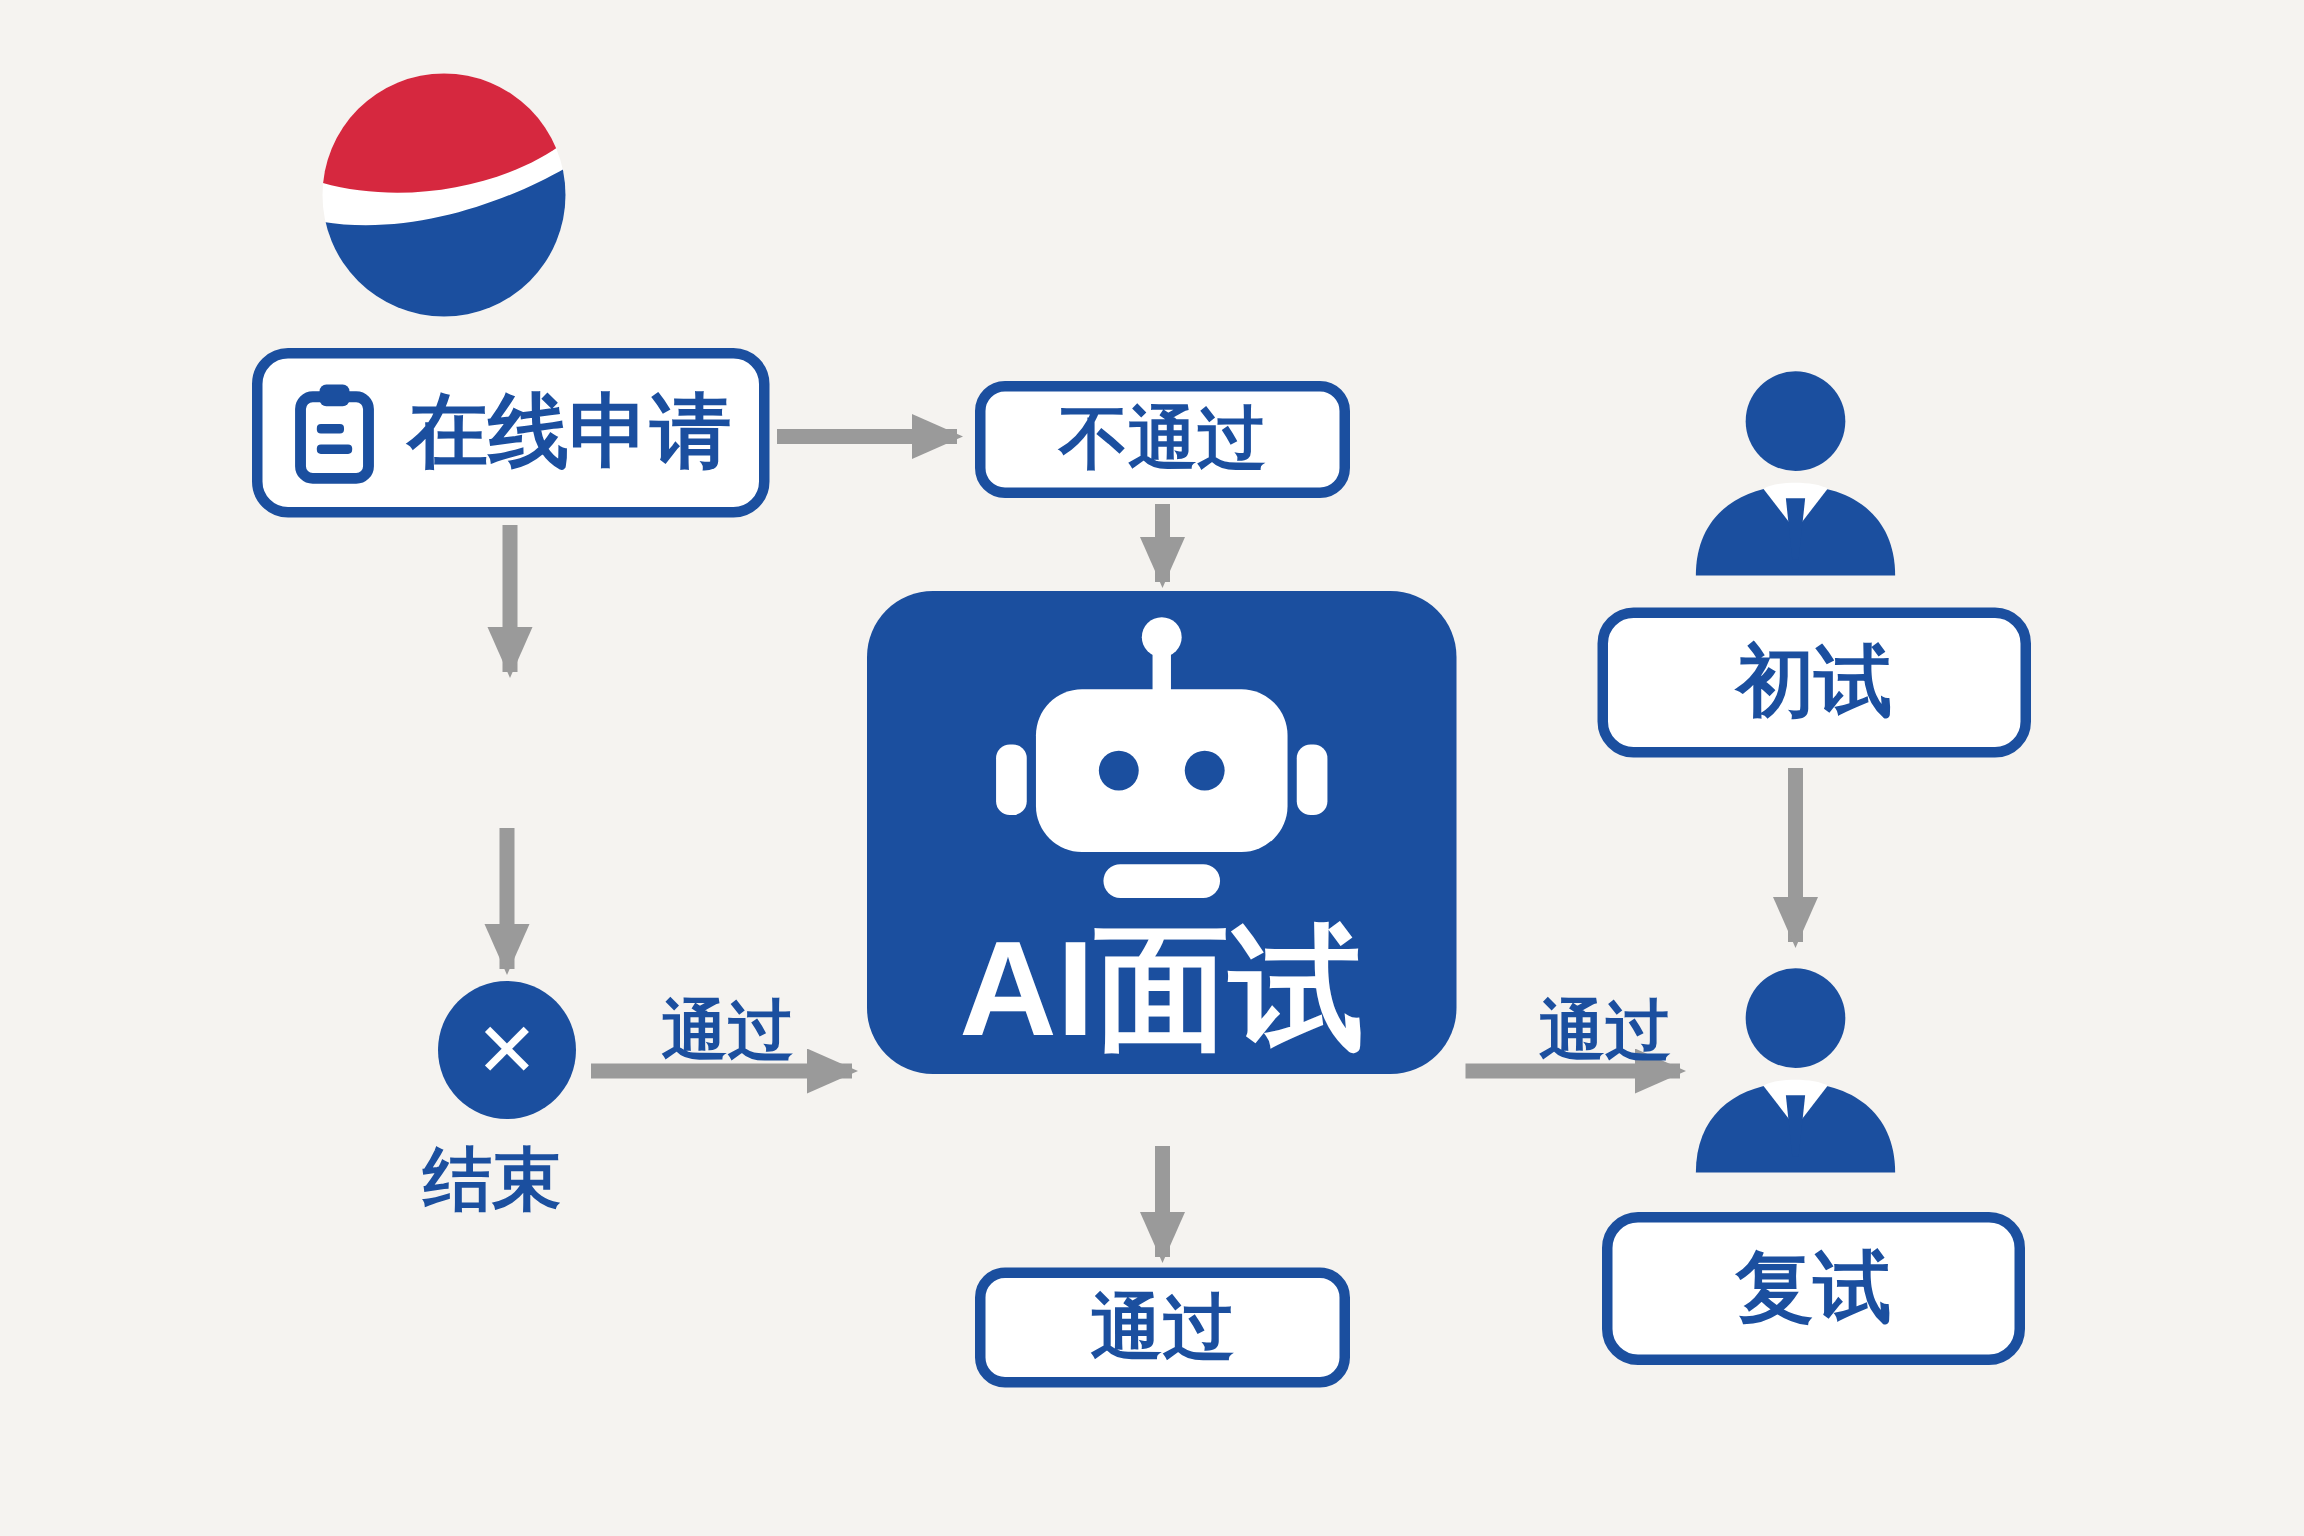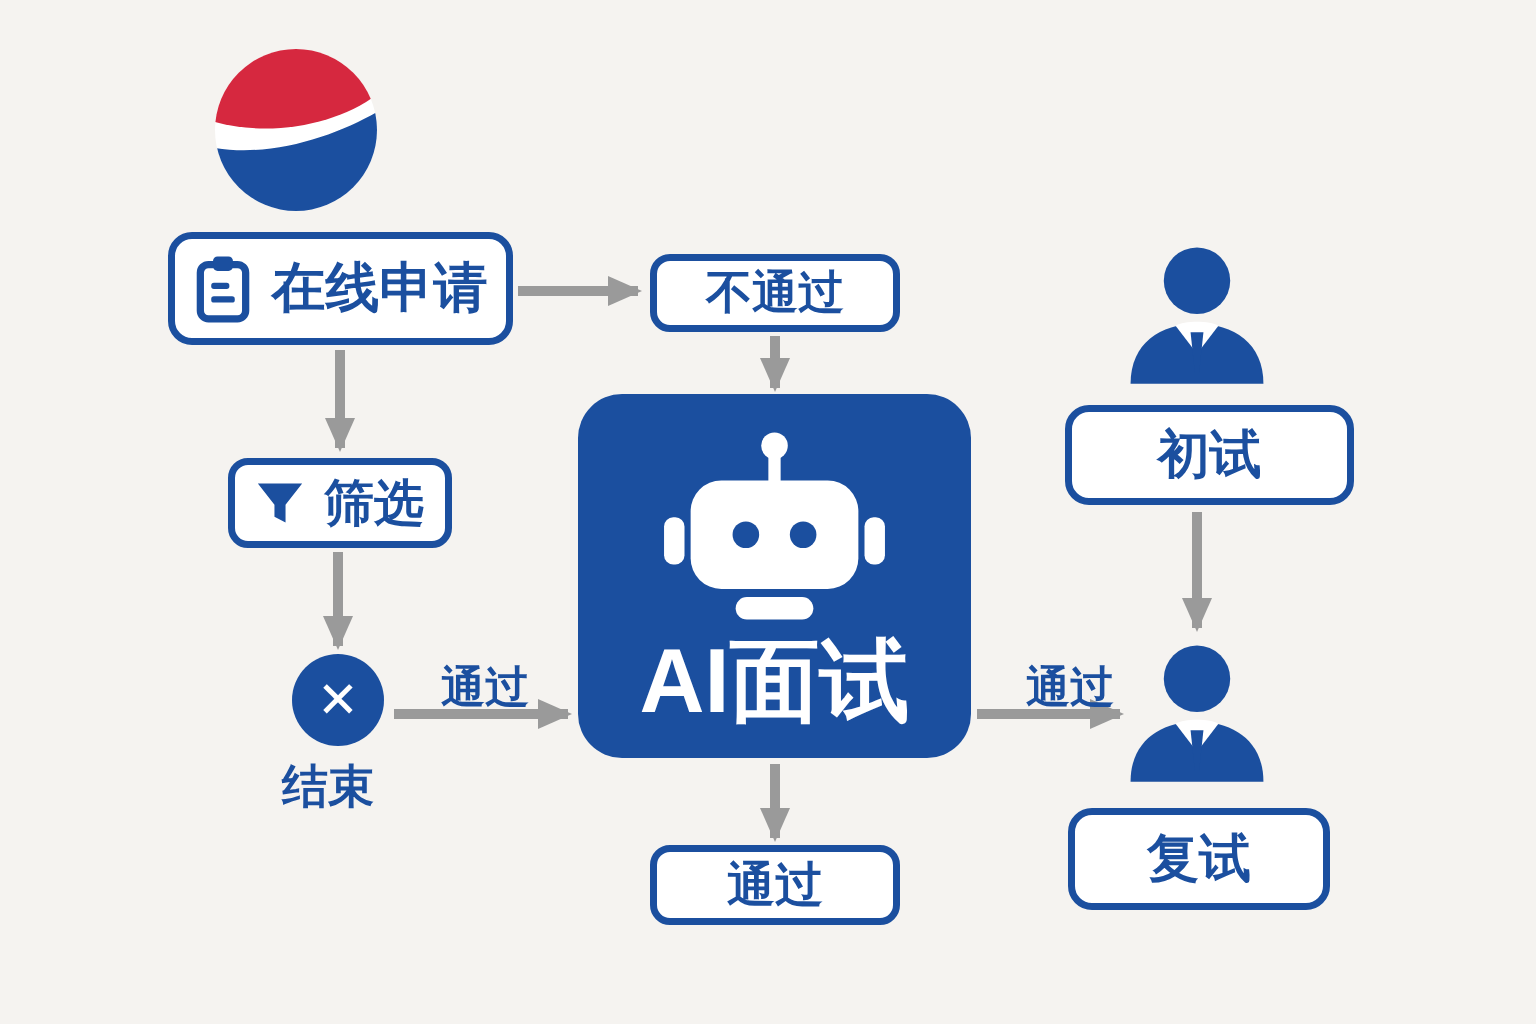--- a/index.html
+++ b/index.html
@@ -19,25 +19,25 @@
   .node-box{
     box-sizing:border-box;background:#ffffff;
     border:7px solid var(--blue,#1b4f9f);border-radius:24px;
     display:flex;align-items:center;justify-content:center;gap:20px;
     color:var(--blue,#1b4f9f);font-weight:800;
   }
   .node-apply{left:168px;top:232px;width:345px;height:113px;font-size:54px;}
   .node-notpass{left:650px;top:254px;width:250px;height:78px;font-size:46px;border-radius:20px;}
   .node-screen{left:228px;top:458px;width:224px;height:90px;font-size:50px;border-radius:20px;}
   .node-first{left:1065px;top:405px;width:289px;height:100px;font-size:52px;}
-  .node-second{left:1068px;top:808px;width:262px;height:102px;font-size:52px;}
+  .node-second{left:1068px;top:808px;width:282px;height:102px;font-size:52px;}
   .node-pass-bottom{left:650px;top:845px;width:250px;height:80px;font-size:48px;border-radius:20px;}
   
   .node-ai{
-    left:578px;top:394px;width:393px;height:364px;
+    left:578px;top:394px;width:393px;height:322px;
     background:var(--blue,#1b4f9f);border-radius:44px;
     display:flex;flex-direction:column;align-items:center;justify-content:center;gap:14px;
   }
   .node-ai .ai-label{color:#ffffff;font-size:90px;font-weight:900;line-height:1;}
   
   .end-circle{
     left:292px;top:654px;width:92px;height:92px;border-radius:50%;
     background:var(--blue,#1b4f9f);color:#ffffff;
     display:flex;align-items:center;justify-content:center;
     font-size:50px;font-weight:900;line-height:1;
@@ -102,26 +102,20 @@
       <rect x="19" y="31" width="20" height="7" rx="3" fill="var(--blue,#1b4f9f)"></rect>
       <rect x="19" y="46" width="26" height="7" rx="3" fill="var(--blue,#1b4f9f)"></rect>
     </svg>
     <span>在线申请</span>
   </div>
 
   <div class="abs node-box node-notpass">
     <span>不通过</span>
   </div>
 
-  <div class="abs node-box node-screen">
-    <svg class="icon" width="48" height="46" viewBox="0 0 52 48">
-      <path d="M2,3 H50 L32,26 V45 L20,39 V26 Z" fill="var(--blue,#1b4f9f)"></path>
-    </svg>
-    <span>筛选</span>
-  </div>
 
   <div class="abs end-circle">
     <span>✕</span>
   </div>
   <div class="abs end-label">结束</div>
 
   <div class="abs node-ai">
     <svg class="icon" width="225" height="195" viewBox="0 0 220 190">
       <circle cx="110" cy="18" r="13" fill="#ffffff"></circle>
       <rect x="104" y="26" width="12" height="28" fill="#ffffff"></rect>

